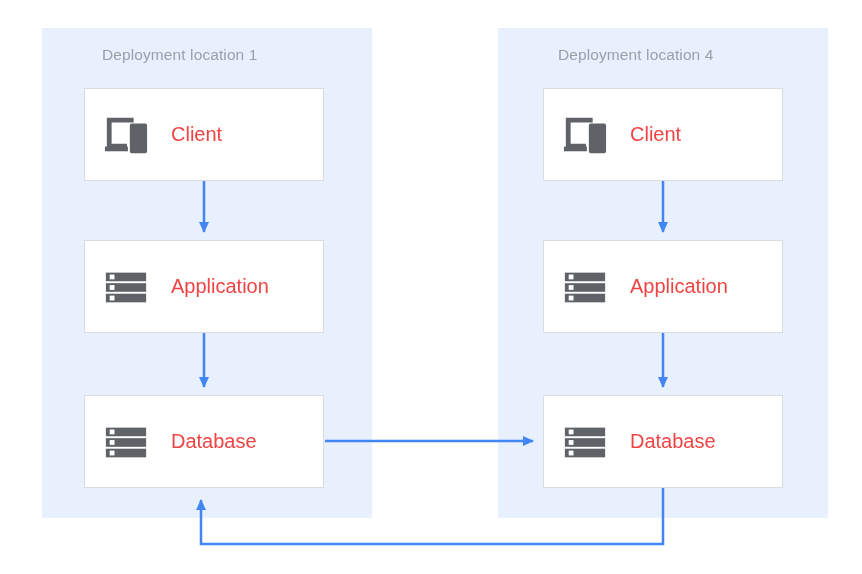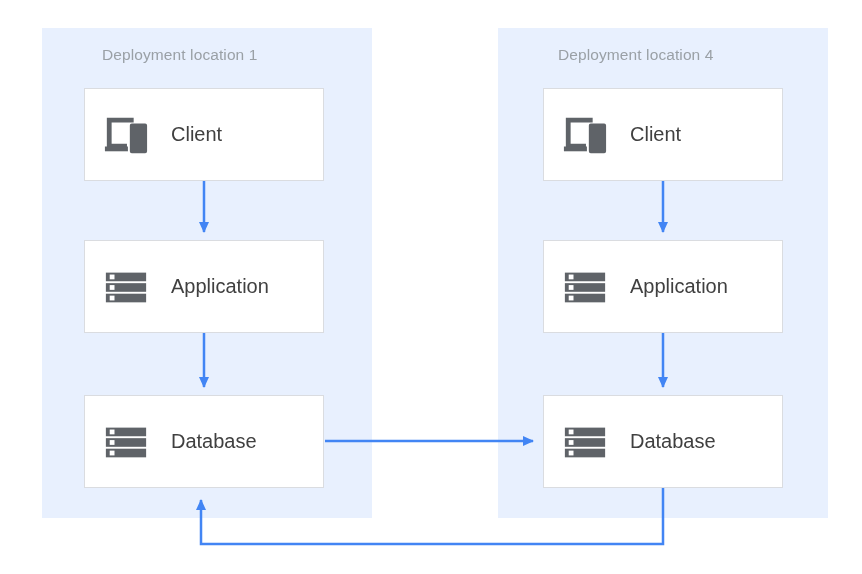--- a/index.html
+++ b/index.html
@@ -44,21 +44,21 @@
     height: 93px;
     background: #ffffff;
     border: 1px solid #dadce0;
     box-sizing: border-box;
     display: flex;
     align-items: center;
     padding-left: 18px;
   }
   .node-label {
     font-size: 20px;
-    color: #404040;
+    color: #ef4444;
     margin-left: 22px;
     white-space: nowrap;
   }
   .node-icon {
     width: 46px;
     height: 46px;
     flex: 0 0 46px;
     display: block;
   }
   

